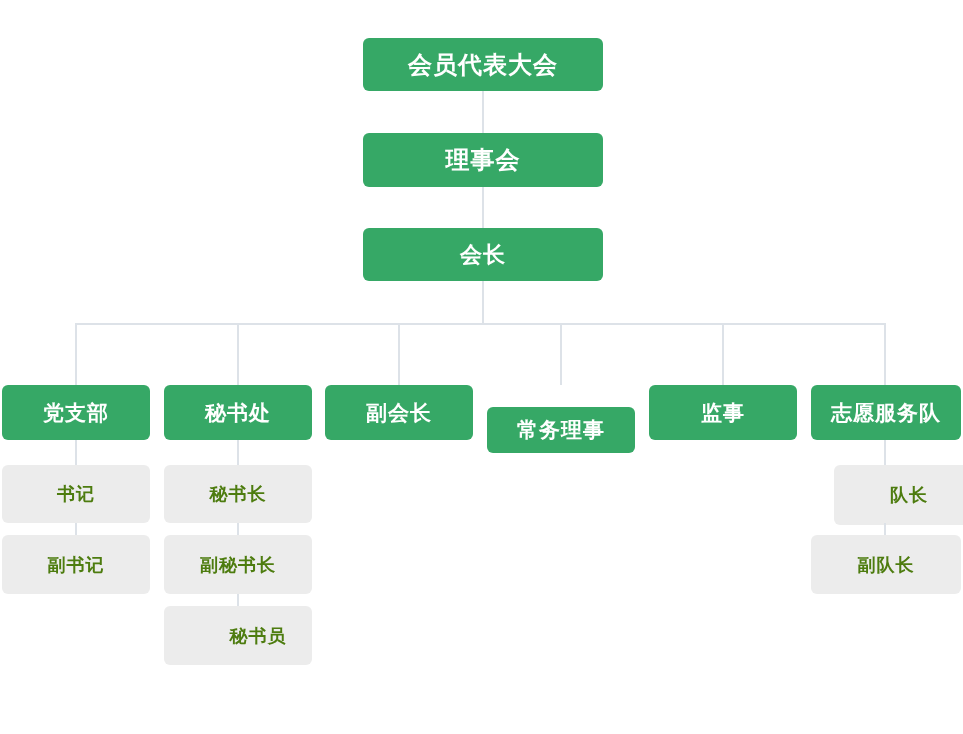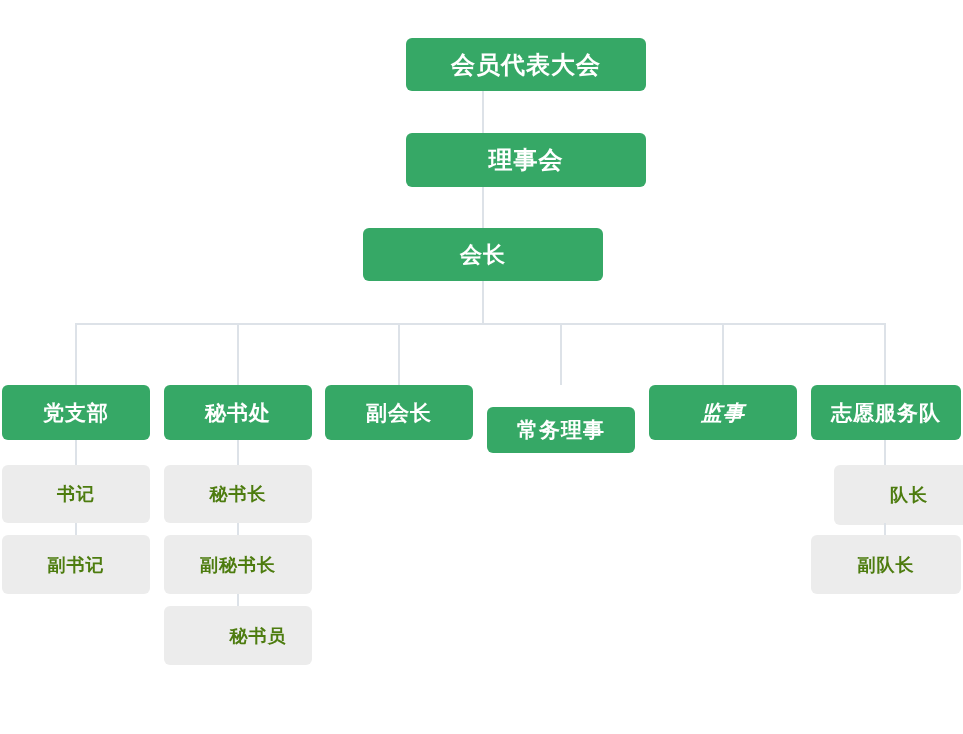--- a/index.html
+++ b/index.html
@@ -41,21 +41,21 @@
   .node-green {
     background: #36a866;
     color: #ffffff;
     font-weight: bold;
   }
   .node-gray {
     background: #ececec;
     color: #4d7c0f;
     font-weight: bold;
   }
-  .size-top    { font-size: 24px; margin-left: 43px; }
+  .size-top    { font-size: 24px; }
   .size-chief  { font-size: 22px; }
   .size-dept   { font-size: 21px; }
   .size-sub    { font-size: 18px; }
 </style>
 </head>
 <body>
 
 <div id="org-chart">
 
   <div class="node node-green size-top" style="left:363px; top:38px; width:240px; height:53px;">会员代表大会</div>
@@ -80,21 +80,21 @@
   <div class="line line-v" style="left:884px; top:323px; height:62px;"></div>
 
   <div class="node node-green size-dept" style="left:2px; top:385px; width:148px; height:55px;">党支部</div>
 
   <div class="node node-green size-dept" style="left:325px; top:385px; width:148px; height:55px;">副会长</div>
 
   <div class="node node-green size-dept" style="left:164px; top:385px; width:148px; height:55px;">秘书处</div>
 
   <div class="node node-green size-dept" style="left:487px; top:407px; width:148px; height:46px;">常务理事</div>
 
-  <div class="node node-green size-dept" style="left:649px; top:385px; width:148px; height:55px;font-style:italic;">监事</div>
+  <div class="node node-green size-dept" style="left:649px; top:385px; width:148px; height:55px;">监事</div>
 
   <div class="node node-green size-dept" style="left:811px; top:385px; width:150px; height:55px;">志愿服务队</div>
 
   <div class="line line-v" style="left:75px; top:440px; height:25px;"></div>
   <div class="node node-gray size-sub" style="left:2px; top:465px; width:148px; height:58px;">书记</div>
 
   <div class="line line-v" style="left:75px; top:523px; height:12px;"></div>
   <div class="node node-gray size-sub" style="left:2px; top:535px; width:148px; height:59px;">副书记</div>
 
   <div class="line line-v" style="left:237px; top:440px; height:25px;"></div>

